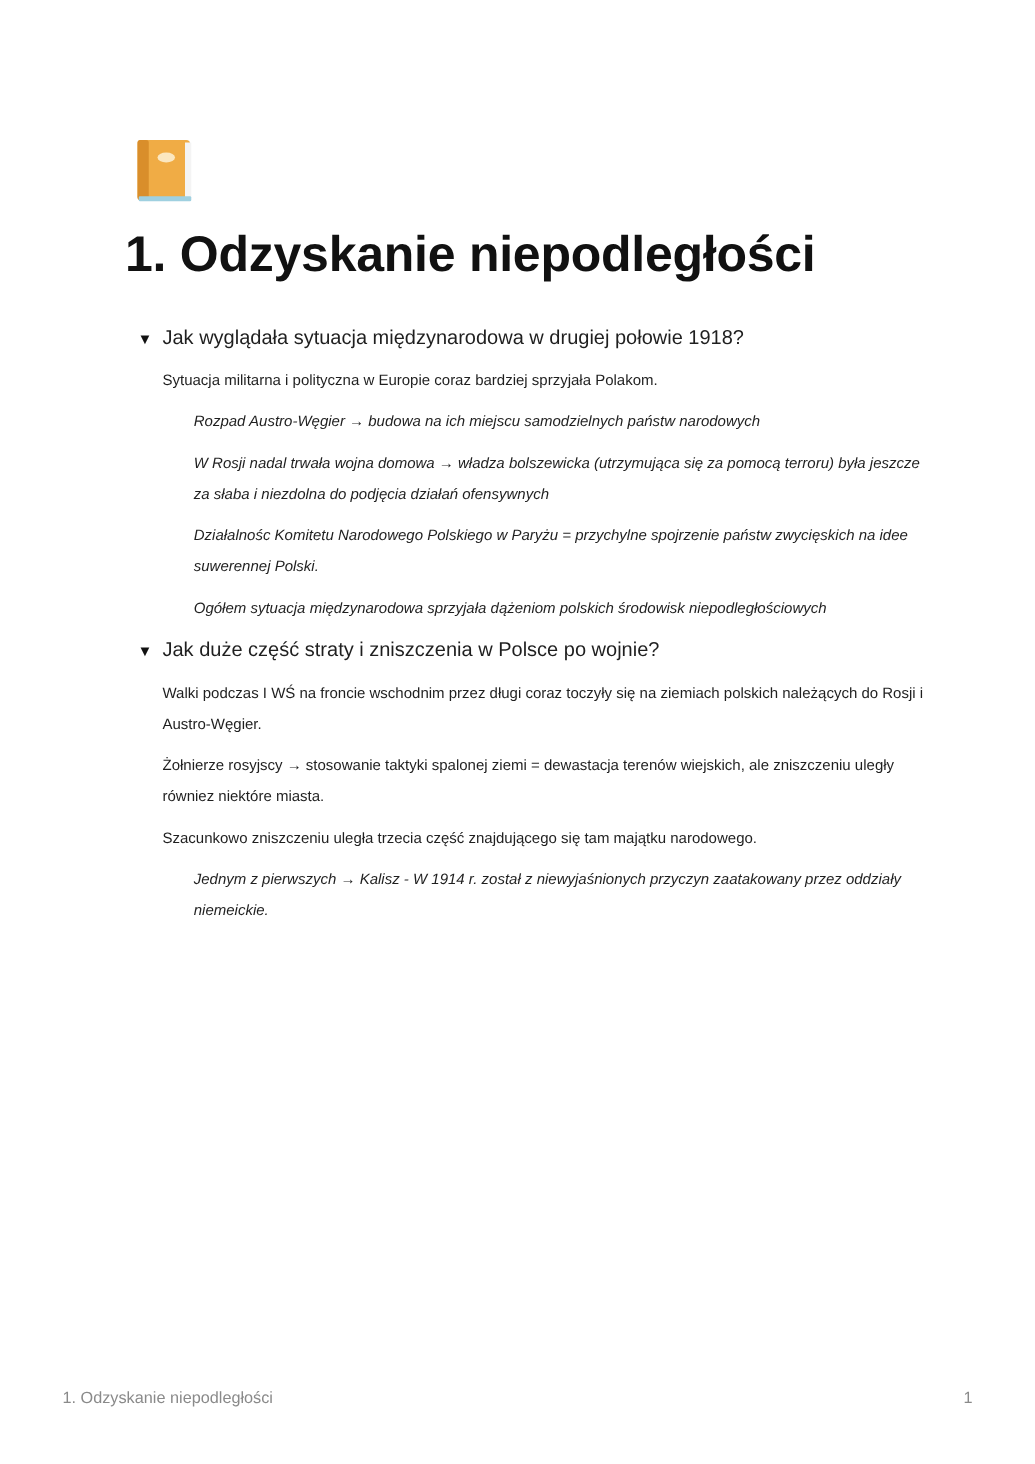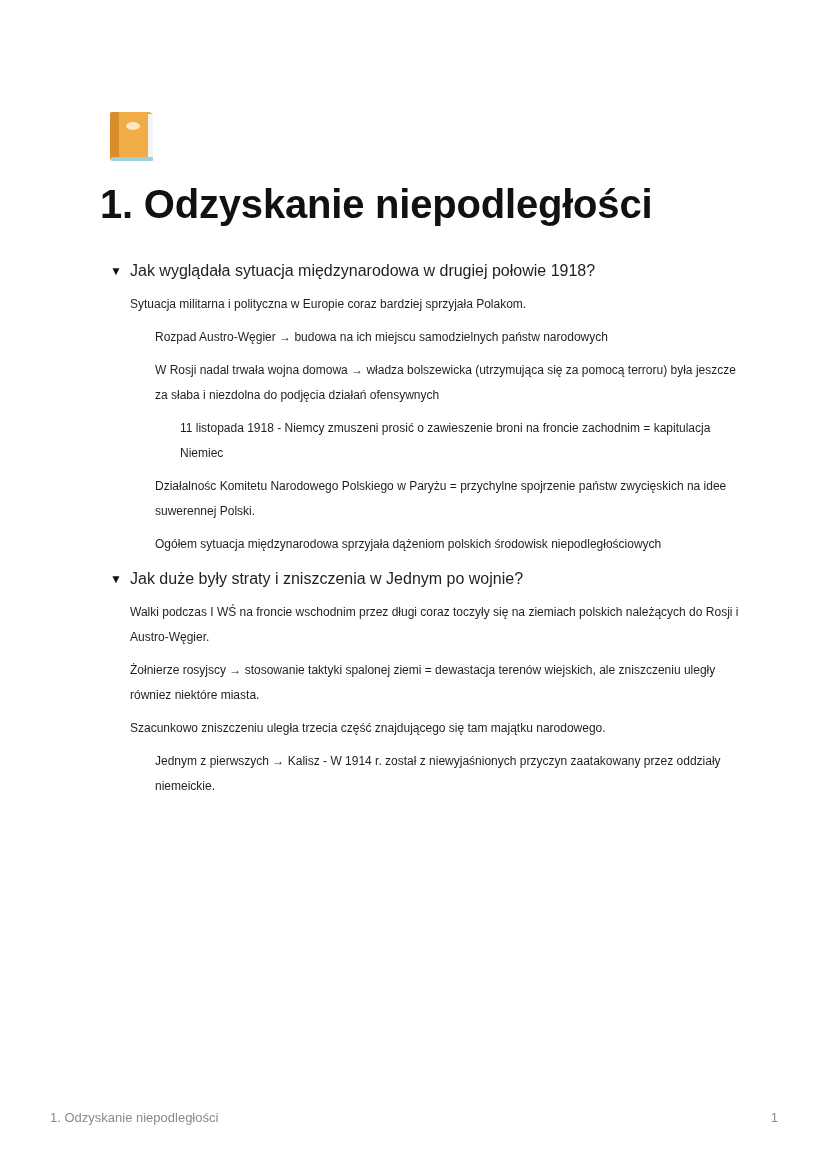--- a/index.html
+++ b/index.html
@@ -12,21 +12,21 @@
       position: absolute; left: 100px; top: 178px; margin: 0;
       font-family: "Liberation Sans", sans-serif; font-weight: 700;
       font-size: 40px; line-height: 52px; color: #111111; letter-spacing: -0.2px;
     }
     .content { position: absolute; left: 110px; top: 258px; width: 640px; }
     .toggle { margin: 0; }
     .toggle-head { display: flex; align-items: flex-start; font-size: 16px; line-height: 26px; cursor: pointer; }
     .triangle { width: 20px; flex: 0 0 20px; font-size: 12px; line-height: 26px; color: #111; }
     .block { font-size: 12px; line-height: 25px; margin: 8px 0 0 0; }
     .lvl1 { padding-left: 20px; }
-    .lvl2 { padding-left: 45px; }
+    .lvl2 { padding-left: 45px; font-style: italic; }
     .lvl3 { padding-left: 70px; }
     .toggle + .toggle { margin-top: 9px; }
     .footer-left {
       position: absolute; left: 50px; top: 1110px; font-size: 13px; color: #8a8a8a;
     }
     .footer-right {
       position: absolute; right: 50px; top: 1110px; font-size: 13px; color: #8a8a8a;
     }
   </style>
 </head>
@@ -44,29 +44,28 @@
 
   <div class="content">
     <div class="toggle">
       <div class="toggle-head">
         <span class="triangle">▼</span>
         <span>Jak wyglądała sytuacja międzynarodowa w drugiej połowie 1918?</span>
       </div>
       <p class="block lvl1">Sytuacja militarna i polityczna w Europie coraz bardziej sprzyjała Polakom.</p>
       <p class="block lvl2">Rozpad Austro-Węgier → budowa na ich miejscu samodzielnych państw narodowych</p>
       <p class="block lvl2">W Rosji nadal trwała wojna domowa → władza bolszewicka (utrzymująca się za pomocą terroru) była jeszcze za słaba i niezdolna do podjęcia działań ofensywnych</p>
-      <p class="block lvl3">11 listopada 1918 - Niemcy zmuszeni prosić o zawieszenie broni na froncie zachodnim = kapitulacja Niemiec</p>
       <p class="block lvl2">Działalnośc Komitetu Narodowego Polskiego w Paryżu = przychylne spojrzenie państw zwycięskich na idee suwerennej Polski.</p>
       <p class="block lvl2">Ogółem sytuacja międzynarodowa sprzyjała dążeniom polskich środowisk niepodległościowych</p>
     </div>
 
     <div class="toggle">
       <div class="toggle-head">
         <span class="triangle">▼</span>
-        <span>Jak duże były straty i zniszczenia w Jednym po wojnie?</span>
+        <span>Jak duże część straty i zniszczenia w Polsce po wojnie?</span>
       </div>
       <p class="block lvl1">Walki podczas I WŚ na froncie wschodnim przez długi coraz toczyły się na ziemiach polskich należących do Rosji i Austro-Węgier.</p>
       <p class="block lvl1">Żołnierze rosyjscy → stosowanie taktyki spalonej ziemi = dewastacja terenów wiejskich, ale zniszczeniu uległy równiez niektóre miasta.</p>
       <p class="block lvl1">Szacunkowo zniszczeniu uległa trzecia część znajdującego się tam majątku narodowego.</p>
       <p class="block lvl2">Jednym z pierwszych → Kalisz - W 1914 r. został z niewyjaśnionych przyczyn zaatakowany przez oddziały niemeickie.</p>
     </div>
   </div>
 
   <div class="footer-left">1. Odzyskanie niepodległości</div>
   <div class="footer-right">1</div>

